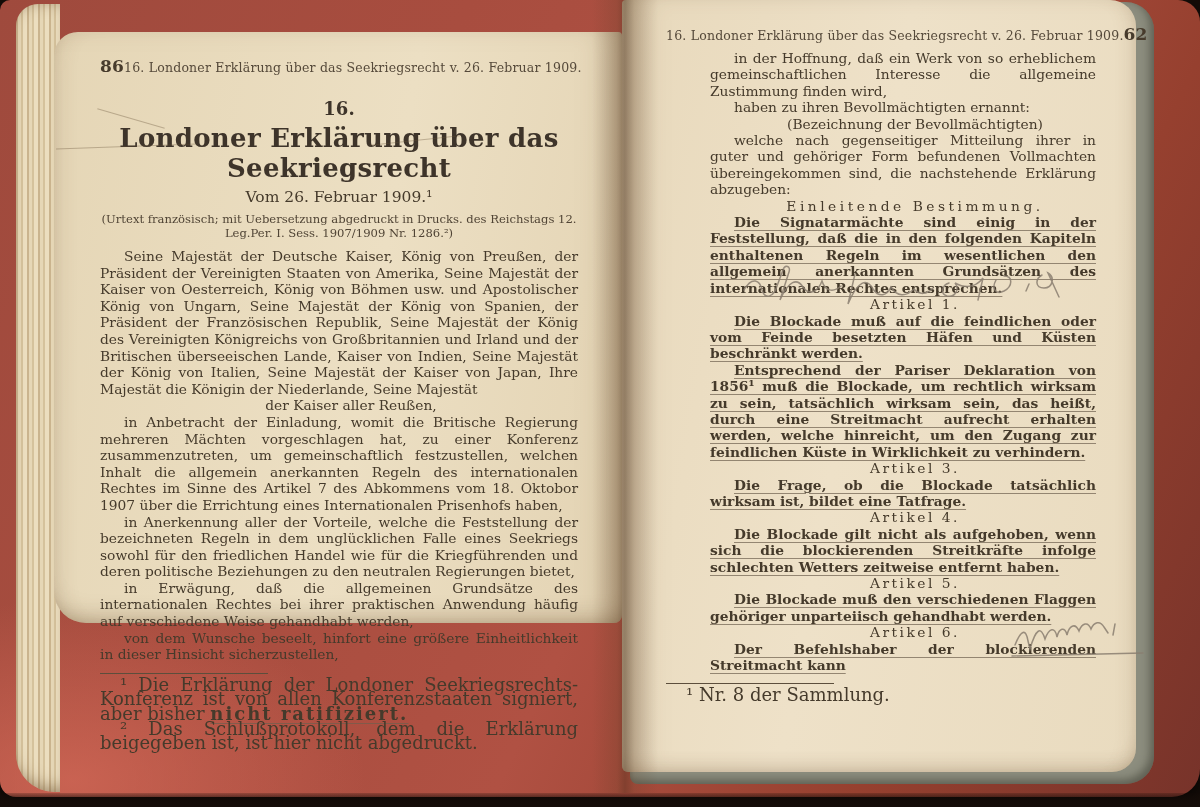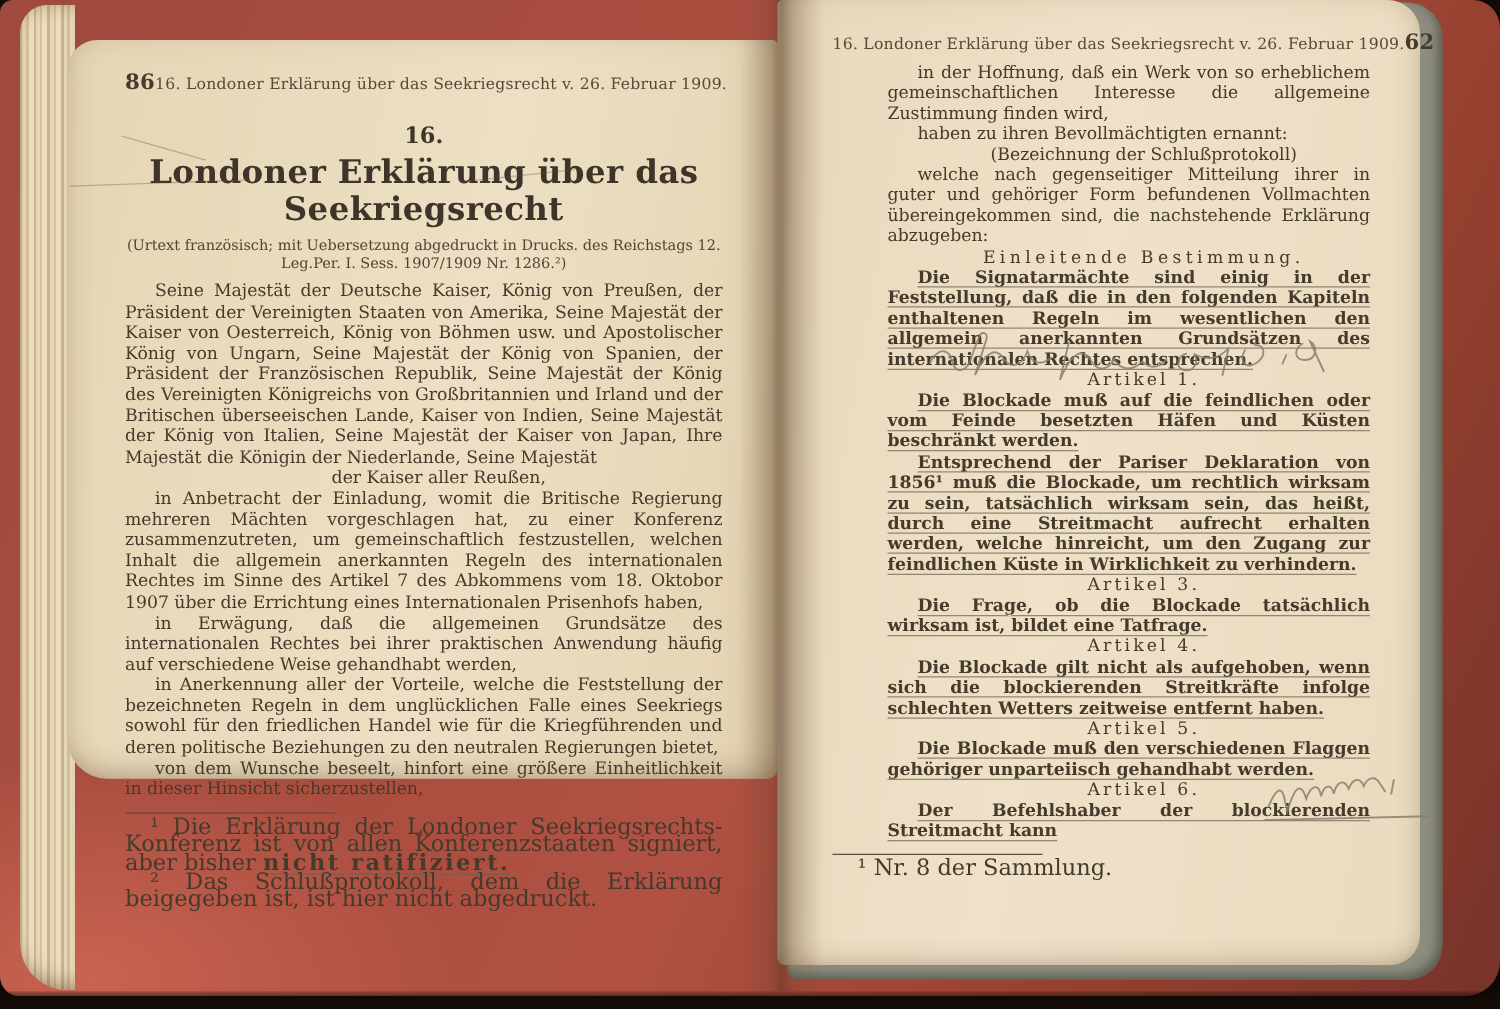--- a/index.html
+++ b/index.html
@@ -86,47 +86,48 @@
   <div class="edge-right"></div>
 
   <div class="page left">
     <div class="inner">
       <div class="runhead">
         <span class="pgnum">86</span>
         <span class="htext">16. Londoner Erklärung über das Seekriegsrecht v. 26. Februar 1909.</span>
       </div>
       <div class="secnum">16.</div>
       <div class="doctitle">Londoner Erklärung über das Seekriegsrecht</div>
+      <div class="dateline">Vom 26. Februar 1909.¹</div>
       <div class="headnote">(Urtext französisch; mit Uebersetzung abgedruckt in Drucks. des Reichstags 12. Leg.Per. I. Sess. 1907/1909 Nr. 1286.²)</div>
       <div class="body-l">
         <p class="para">Seine Majestät der Deutsche Kaiser, König von Preußen, der Präsident der Vereinigten Staaten von Amerika, Seine Majestät der Kaiser von Oesterreich, König von Böhmen usw. und Apostolischer König von Ungarn, Seine Majestät der König von Spanien, der Präsident der Französischen Republik, Seine Majestät der König des Vereinigten Königreichs von Großbritannien und Irland und der Britischen überseeischen Lande, Kaiser von Indien, Seine Majestät der König von Italien, Seine Majestät der Kaiser von Japan, Ihre Majestät die Königin der Niederlande, Seine Majestät</p>
         <p class="para cline">der Kaiser aller Reußen,</p>
         <p class="para">in Anbetracht der Einladung, womit die Britische Regierung mehreren Mächten vorgeschlagen hat, zu einer Konferenz zusammenzutreten, um gemeinschaftlich festzustellen, welchen Inhalt die allgemein anerkannten Regeln des internationalen Rechtes im Sinne des Artikel 7 des Abkommens vom 18. Oktobor 1907 über die Errichtung eines Internationalen Prisenhofs haben,</p>
+        <p class="para">in Anerkennung aller der Vorteile, welche die Feststellung der bezeichneten Regeln in dem unglücklichen Falle eines Seekriegs sowohl für den friedlichen Handel wie für die Kriegführenden und deren politische Beziehungen zu den neutralen Regierungen bietet,</p>
         <p class="para">in Erwägung, daß die allgemeinen Grundsätze des internationalen Rechtes bei ihrer praktischen Anwendung häufig auf verschiedene Weise gehandhabt werden,</p>
-        <p class="para">in Anerkennung aller der Vorteile, welche die Feststellung der bezeichneten Regeln in dem unglücklichen Falle eines Seekriegs sowohl für den friedlichen Handel wie für die Kriegführenden und deren politische Beziehungen zu den neutralen Regierungen bietet,</p>
         <p class="para">von dem Wunsche beseelt, hinfort eine größere Einheitlichkeit in dieser Hinsicht sicherzustellen,</p>
       </div>
       <hr class="fnrule">
       <div class="footnotes">
         <p><span>¹ Die Erklärung der Londoner Seekriegsrechts-Konferenz ist von allen Konferenzstaaten signiert, aber bisher </span><span class="pu sp">nicht ratifiziert.</span></p>
         <p>² Das Schlußprotokoll, dem die Erklärung beigegeben ist, ist hier nicht abgedruckt.</p>
       </div>
     </div>
   </div>
 
   <div class="page right">
     <div class="inner">
       <div class="runhead">
         <span class="htext">16. Londoner Erklärung über das Seekriegsrecht v. 26. Februar 1909.</span>
         <span class="pgnum">62</span>
       </div>
       <div class="body-r">
         <p class="para">in der Hoffnung, daß ein Werk von so erheblichem gemeinschaftlichen Interesse die allgemeine Zustimmung finden wird,</p>
         <p class="para">haben zu ihren Bevollmächtigten ernannt:</p>
-        <p class="para cline">(Bezeichnung der Schlußprotokoll)</p>
+        <p class="para cline">(Bezeichnung der Bevollmächtigten)</p>
         <p class="para">welche nach gegenseitiger Mitteilung ihrer in guter und gehöriger Form befundenen Vollmachten übereingekommen sind, die nachstehende Erklärung abzugeben:</p>
         <p class="para sechead">Einleitende Bestimmung.</p>
         <p class="para pu">Die Signatarmächte sind einig in der Feststellung, daß die in den folgenden Kapiteln enthaltenen Regeln im wesentlichen den allgemein anerkannten Grundsätzen des internationalen Rechtes entsprechen.</p>
 
         <p class="para artlabel">Artikel 1.</p>
         <p class="para pu">Die Blockade muß auf die feindlichen oder vom Feinde besetzten Häfen und Küsten beschränkt werden.</p>
 
         <p class="para pu">Entsprechend der Pariser Deklaration von 1856¹ muß die Blockade, um rechtlich wirksam zu sein, tatsächlich wirksam sein, das heißt, durch eine Streitmacht aufrecht erhalten werden, welche hinreicht, um den Zugang zur feindlichen Küste in Wirklichkeit zu verhindern.</p>
 
         <p class="para artlabel">Artikel 3.</p>

